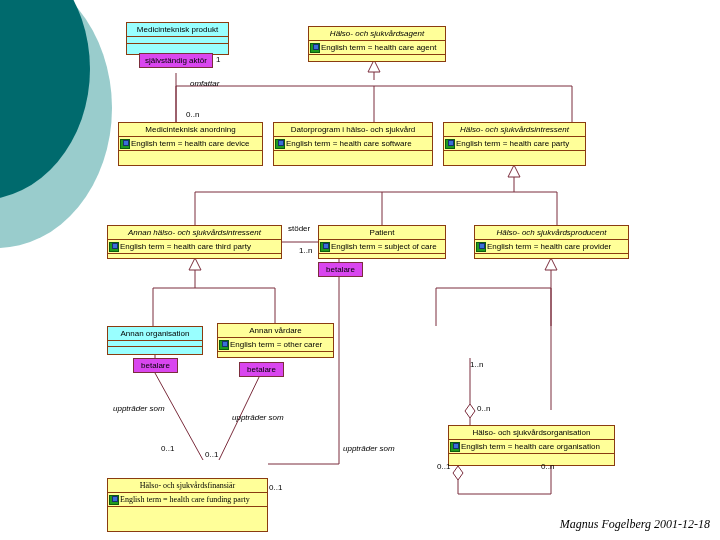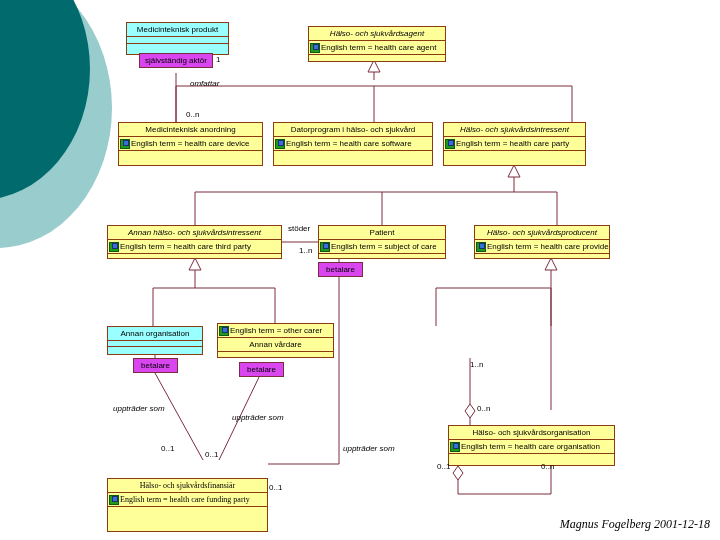--- a/index.html
+++ b/index.html
@@ -266,41 +266,41 @@
 
   <div class="cls" id="c6" style="left:318px; top:225px; width:128px; height:34px;">
     <div class="row name">Patient</div>
     <div class="row attr">
       <span class="tagicon"></span>
       <span>English term = subject of care</span>
     </div>
     <div class="row last ops" style="height:5px;"></div>
   </div>
 
-  <div class="cls" id="c7" style="left:474px; top:225px; width:136px; height:34px;">
+  <div class="cls" id="c7" style="left:474px; top:225px; width:155px; height:34px;">
     <div class="row name abstract">Hälso- och sjukvårdsproducent</div>
     <div class="row attr">
       <span class="tagicon"></span>
       <span>English term = health care provider</span>
     </div>
     <div class="row last ops" style="height:5px;"></div>
   </div>
 
   <div class="cls cyan" id="c8" style="left:107px; top:326px; width:96px; height:29px;">
     <div class="row name">Annan organisation</div>
     <div class="row" style="height:6px;"></div>
     <div class="row last" style="height:7px;"></div>
   </div>
 
   <div class="cls" id="c9" style="left:217px; top:323px; width:117px; height:35px;">
+    <div class="row name">Annan vårdare</div>
     <div class="row attr">
       <span class="tagicon"></span>
       <span>English term = other carer</span>
     </div>
-    <div class="row name">Annan vårdare</div>
     <div class="row last ops" style="height:6px;"></div>
   </div>
 
 
   <div class="cls" id="c11" style="left:448px; top:425px; width:167px; height:41px;">
     <div class="row name">Hälso- och sjukvårdsorganisation</div>
     <div class="row attr">
       <span class="tagicon"></span>
       <span>English term = health care organisation</span>
     </div>

